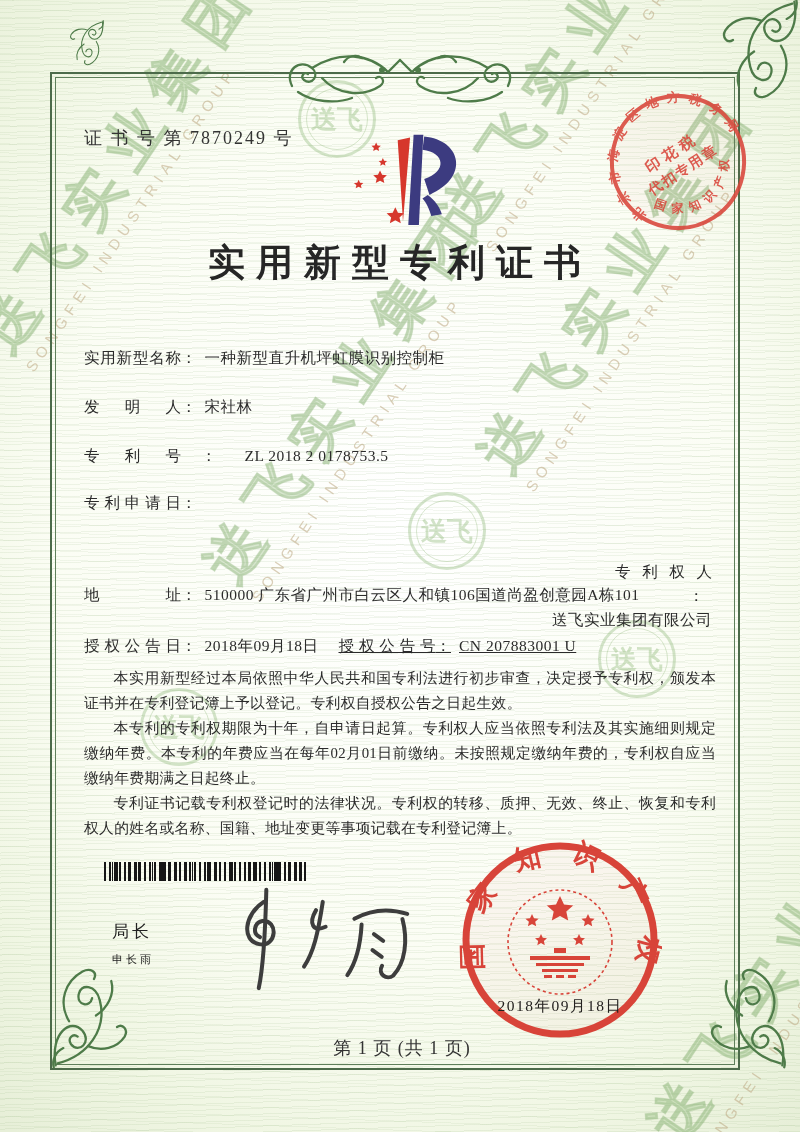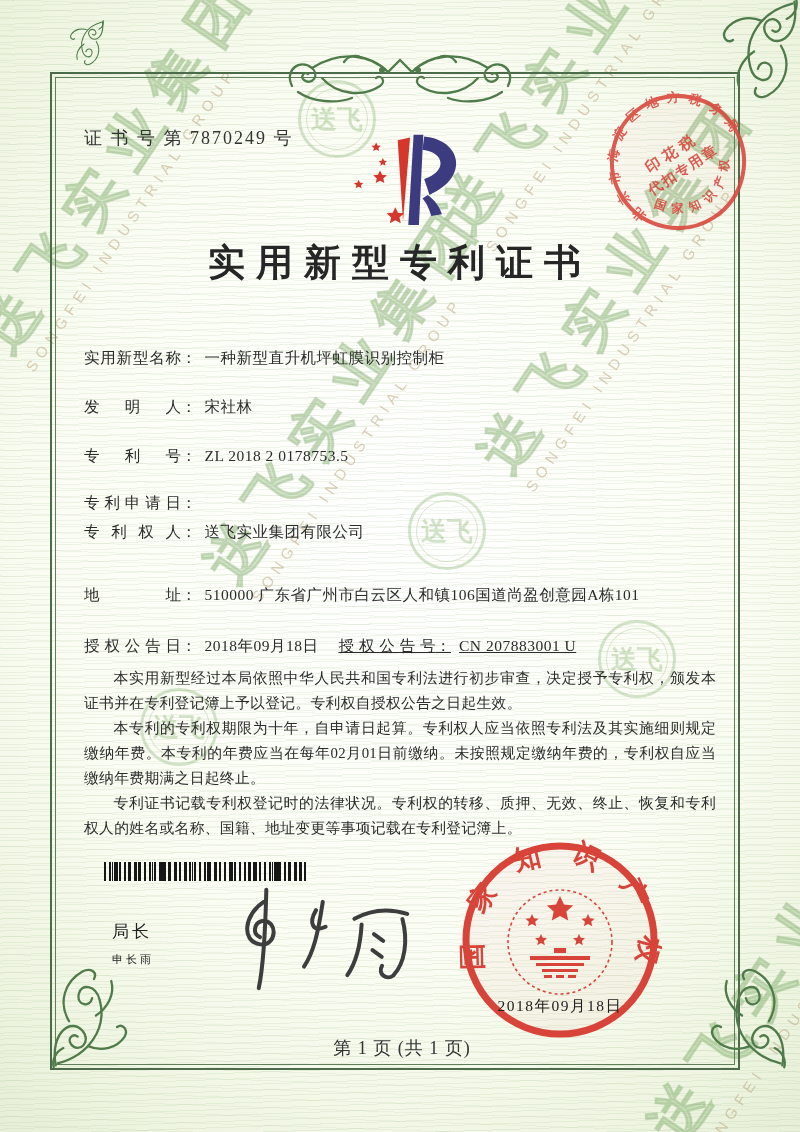--- a/index.html
+++ b/index.html
@@ -164,30 +164,30 @@
     <div class="fieldrow" style="top:346px;">
       <span class="flabel">实用新型名称</span>
       <span class="fcolon">：</span>
       <span class="fvalue">一种新型直升机坪虹膜识别控制柜</span>
     </div>
     <div class="fieldrow" style="top:395px;">
       <span class="flabel">发明人</span>
       <span class="fcolon">：</span>
       <span class="fvalue">宋社林</span>
     </div>
-    <div class="fieldrow" style="top:444px;">
+    <div class="fieldrow" style="top:444px;gap:20px;">
       <span class="flabel">专利号</span>
       <span class="fcolon">：</span>
       <span class="fvalue">ZL 2018 2 0178753.5</span>
     </div>
     <div class="fieldrow" style="top:491px;">
       <span class="flabel">专利申请日</span>
       <span class="fcolon">：</span>
     </div>
-    <div class="fieldrow" style="top:520px;">
+    <div class="fieldrow" style="top:560px;flex-direction:column;">
       <span class="flabel">专利权人</span>
       <span class="fcolon">：</span>
       <span class="fvalue">送飞实业集团有限公司</span>
     </div>
     <div class="fieldrow" style="top:583px;">
       <span class="flabel">地址</span>
       <span class="fcolon">：</span>
       <span class="fvalue" style="max-width:545px;">510000 广东省广州市白云区人和镇106国道尚盈创意园A栋101</span>
     </div>
     <div class="fieldrow" style="top:634px;">

